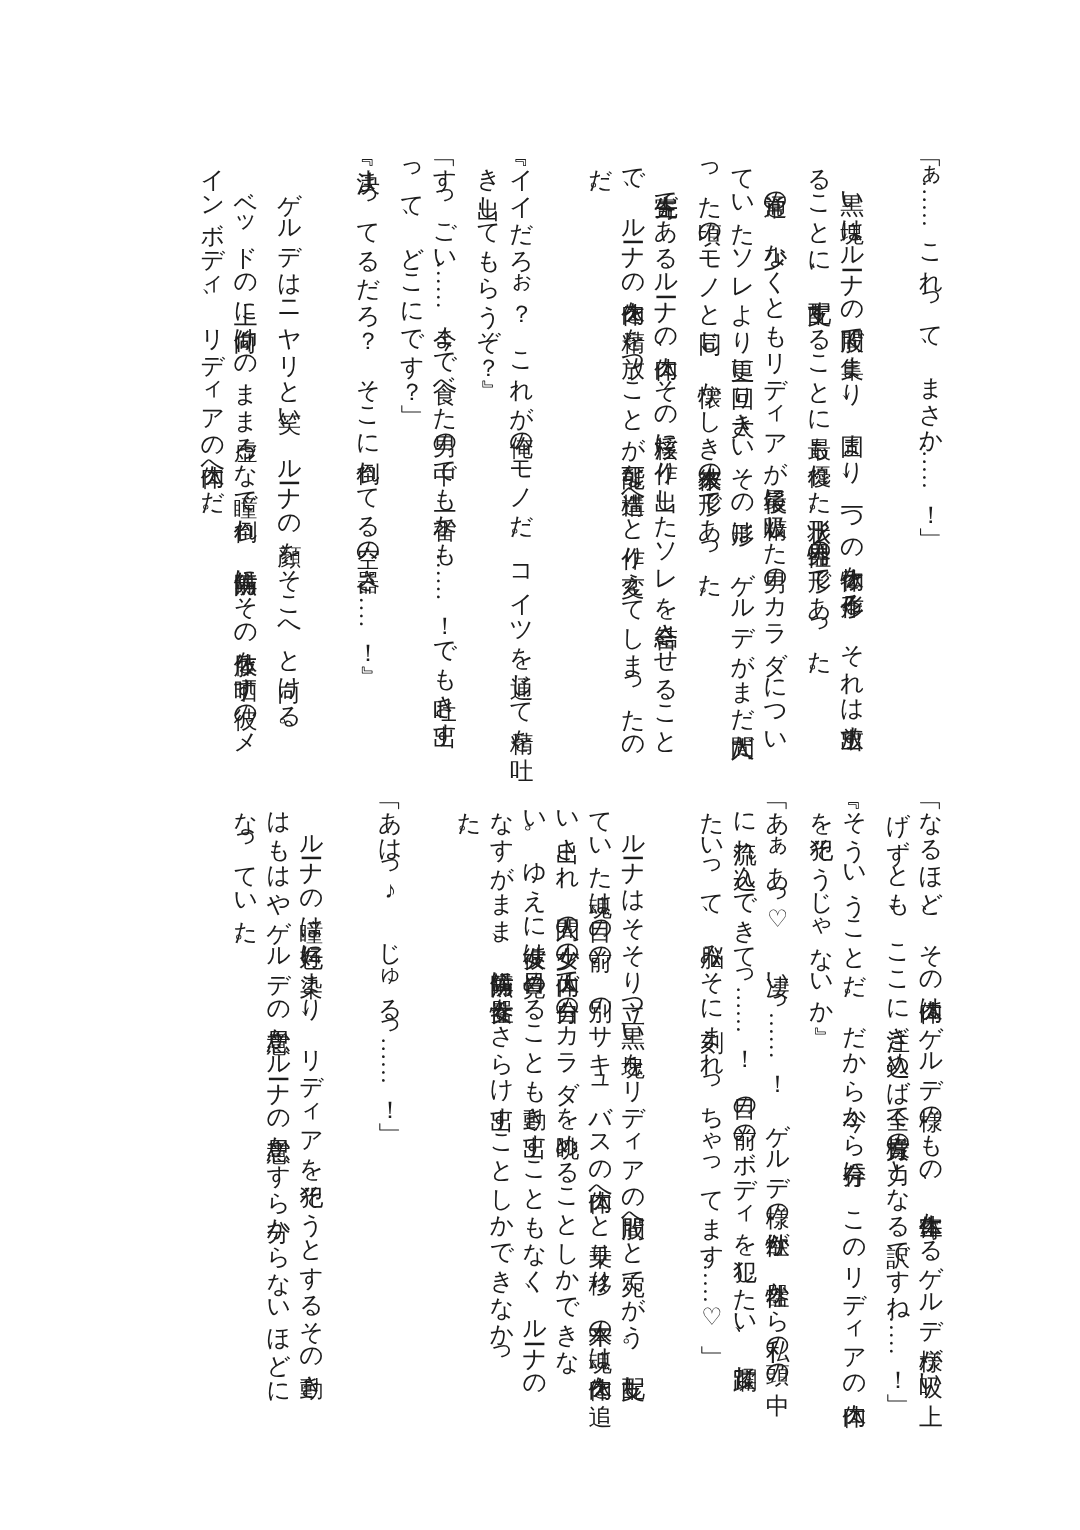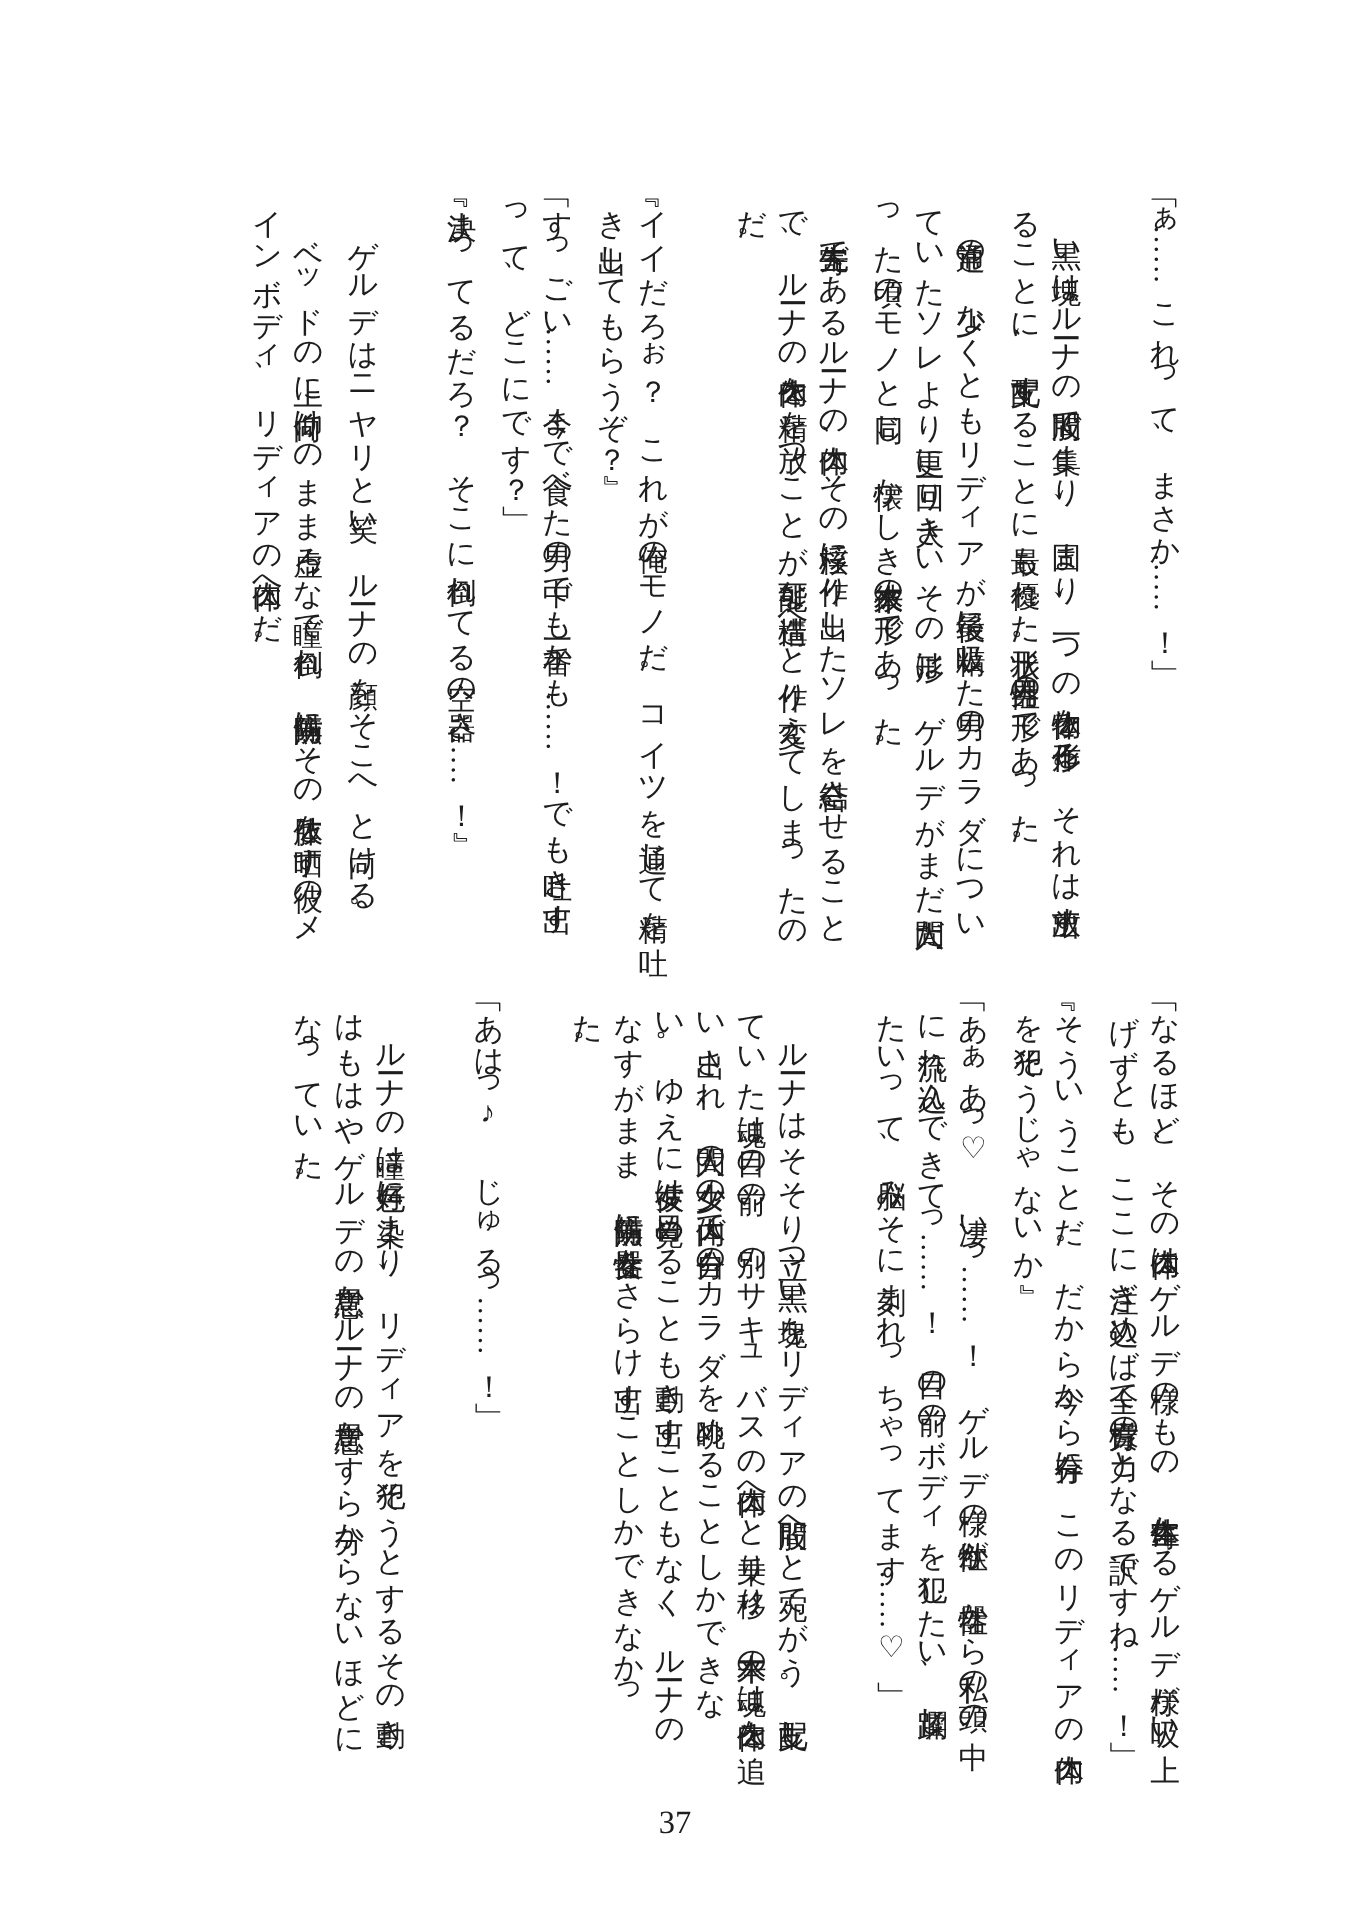--- a/index.html
+++ b/index.html
@@ -66,15 +66,14 @@
 
   <div class="band band-bottom">
     <p class="dialogue">「なるほど、その肉体はゲルデ様のもの、寄生体たるゲルデ様が吸い上げずとも、ここに注ぎ込めば全て貴方様の力となる訳ですね……！」</p>
     <p class="dialogue">『そういうことだ。だから今から存分に、このリディアの肉体を犯そうじゃないか』</p>
     <p class="dialogue">「あぁあっ♡　凄いっ……！　ゲルデ様の性欲が、性器から私の頭の中に流れ込んできてっ……！　目の前のボディを犯したい、蹂躙したいって、脳みそに刻まれっちゃってます……♡」</p>
     <p class="narration gap">ルーナはそそり立つ黒い塊をリディアの股間へと宛てがう。支配していた魂は目の前の、別のサキュバスの肉体へと乗り移り、本来の魂は肉体を追い出され、人間の少女の体内で自分のカラダを眺めることしかできない。ゆえに彼女は目覚めることも動き出すこともなく、ルーナのなすがまま、無防備に女性器をさらけ出すことしかできなかった。</p>
     <p class="dialogue gap">「あはっ♪　じゅるっ……！」</p>
     <p class="narration gap">ルーナの瞳は好色に染まり、リディアを犯そうとするその動きはもはやゲルデの意思かルーナの意思かすら分からないほどになっていた。</p>
   </div>
 
-  <div class="page-number">37</div>
 
 </div>
 
 </body></html>

